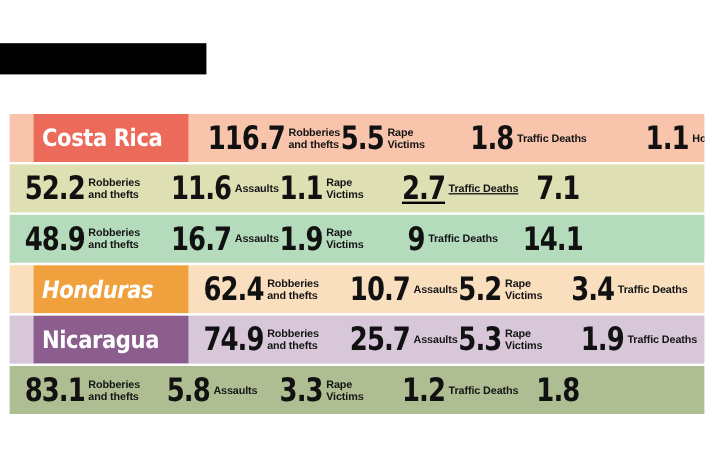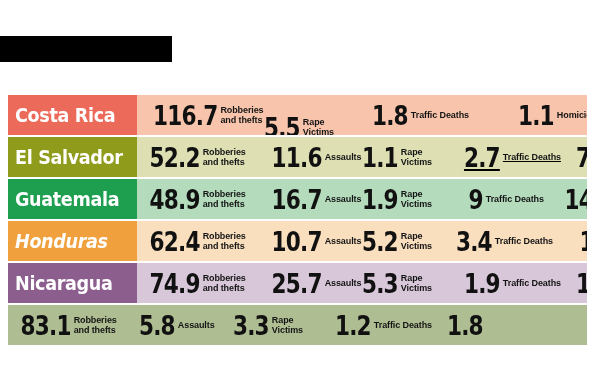--- a/index.html
+++ b/index.html
@@ -42,20 +42,21 @@
     overflow: hidden;
   }
 
   .country-label {
     width: 129px;
     flex: 0 0 129px;
     display: flex;
     align-items: center;
     padding-left: 7px;
     box-sizing: border-box;
+    margin-left: 20px;
   }
 
   .country-name {
     color: #ffffff;
     font-family: "DejaVu Sans", sans-serif;
     font-weight: bold;
     font-size: 20px;
     line-height: 20px;
     letter-spacing: -0.4px;
     transform: scaleX(0.88);
@@ -101,21 +102,21 @@
   .metric .lbl span { display: block; }
 
   
   .m-rob  { left: 0px;   }
   .m-asl  { left: 122px; justify-content: center; }
   .m-rape { left: 216px; }
   .m-traf { left: 310px; }
   .m-hom  { left: 430px; }
 
   
-  .row-cr .m-rape { left: 118px; margin-top: 12px; }
+  .row-cr .m-rape { left: 118px; }
   .row-cr .m-traf { left: 226px; }
   .row-cr .m-hom  { left: 372px; }
 
   
   .row-gt .m-traf { left: 328px; }
   .row-gt .m-hom  { left: 415px; }
 
   .row-ni .m-traf { left: 318px; }
   .row-pa .m-traf { left: 318px; }
   .row-sv .m-traf { left: 318px; text-decoration: underline; }
@@ -151,23 +152,20 @@
         <span class="lbl">Traffic Deaths</span>
       </div>
       <div class="metric m-hom">
         <span class="val">1.1</span>
         <span class="lbl">Homicides</span>
       </div>
     </div>
   </div>
 
   <div class="row row-sv" style="background: rgb(222, 224, 179);">
-    <div class="country-label" style="background: rgb(143, 155, 27);">
-      <span class="country-name">El Salvador</span>
-    </div>
     <div class="metrics">
       <div class="metric m-rob">
         <span class="val">52.2</span>
         <span class="lbl">
             <span>Robberies</span>
             <span>and thefts</span>
           </span>
       </div>
       <div class="metric m-asl">
         <span class="val">11.6</span>
@@ -185,23 +183,20 @@
         <span class="lbl">Traffic Deaths</span>
       </div>
       <div class="metric m-hom">
         <span class="val">7.1</span>
 
       </div>
     </div>
   </div>
 
   <div class="row row-gt" style="background: rgb(180, 220, 188);">
-    <div class="country-label" style="background: rgb(30, 158, 79);">
-      <span class="country-name">Guatemala</span>
-    </div>
     <div class="metrics">
       <div class="metric m-rob">
         <span class="val">48.9</span>
         <span class="lbl">
             <span>Robberies</span>
             <span>and thefts</span>
           </span>
       </div>
       <div class="metric m-asl">
         <span class="val">16.7</span>

